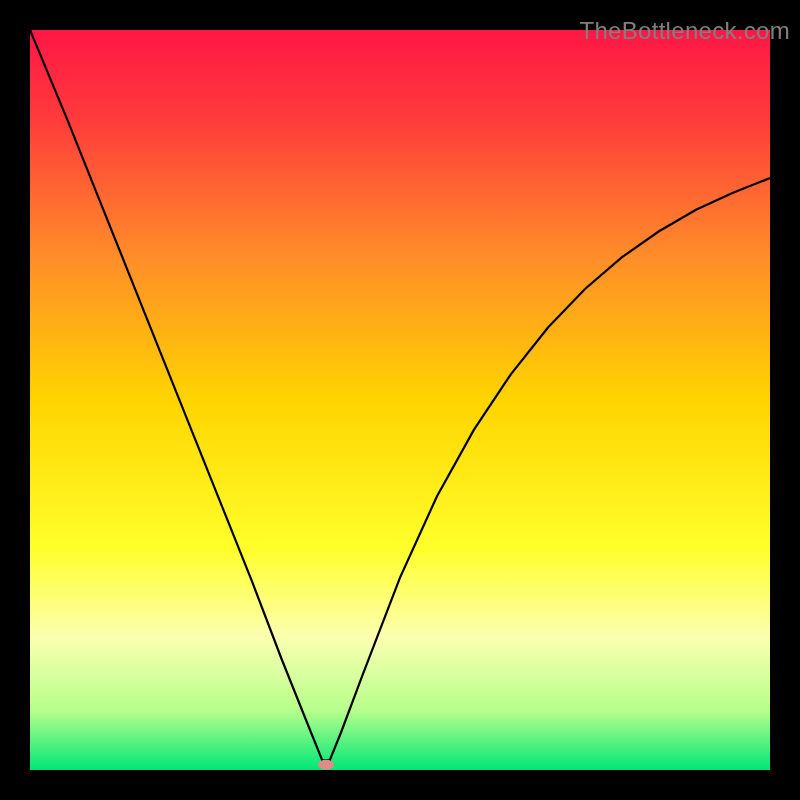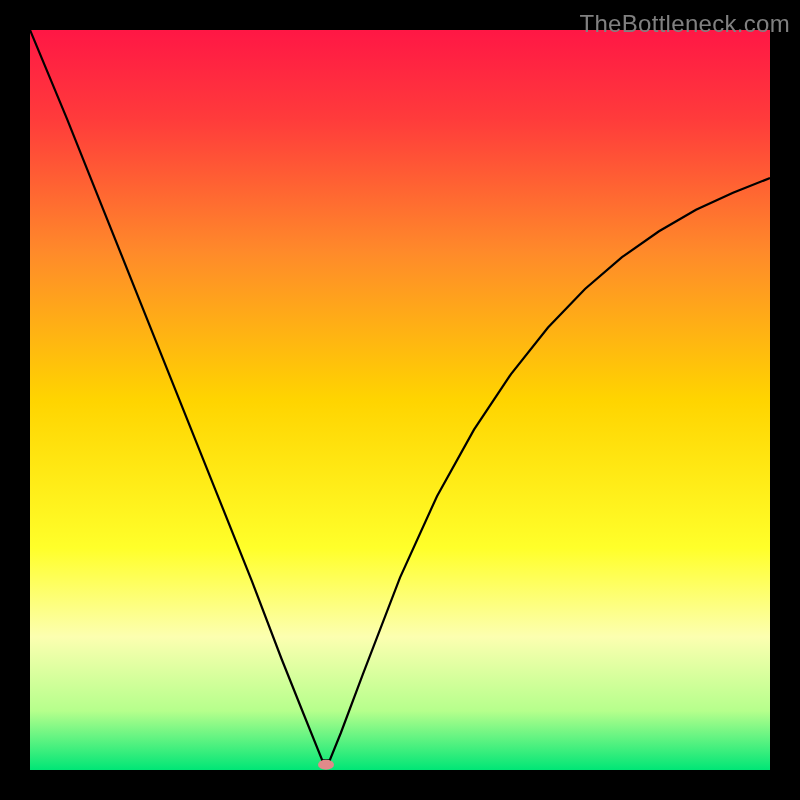--- a/index.html
+++ b/index.html
@@ -12,21 +12,21 @@
     font-family: Arial, Helvetica, sans-serif;
   }
   .outer {
     position: relative;
     width: 800px;
     height: 800px;
     background: #000;
   }
   .watermark {
     position: absolute;
-    top: 10px;
+    top: 17px;
     right: 10px;
     color: #808080;
     font-size: 24px;
     font-weight: 500;
     letter-spacing: 0.3px;
     z-index: 10;
   }
   .plot-area {
     position: absolute;
     left: 30px;

